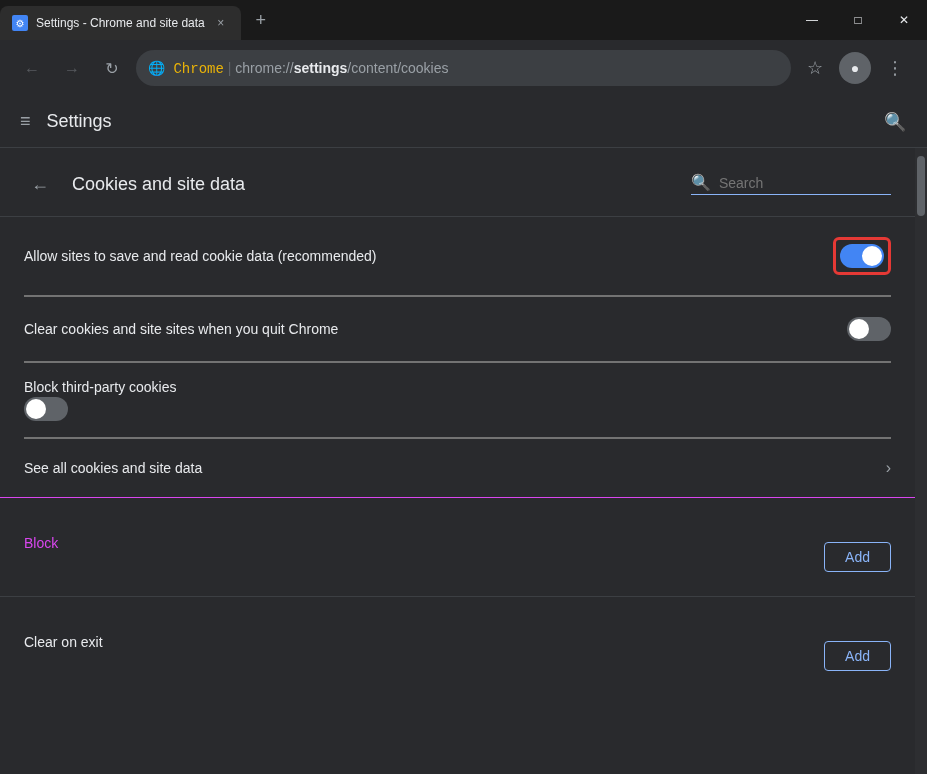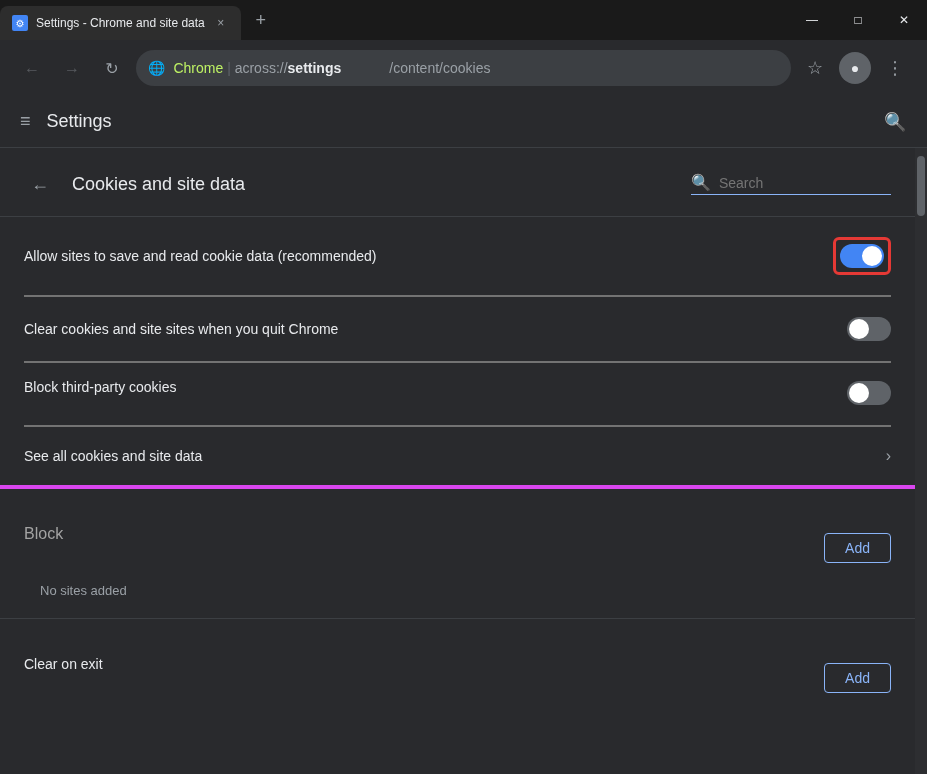--- a/index.html
+++ b/index.html
@@ -237,20 +237,21 @@
       display: flex;
       align-items: center;
       justify-content: space-between;
       padding: 20px 0;
       border-bottom: 2px solid #737373;
       min-height: 64px;
     }
     .setting-row-multi {
       align-items: flex-start;
       padding: 16px 0;
+      flex-direction: column;
     }
     .setting-label {
       font-size: 14px;
       color: #e8eaed;
       flex: 1;
       padding-right: 16px;
     }
     .setting-sublabel {
       font-size: 13px;
       color: #9aa0a6;
@@ -290,43 +291,43 @@
       align-items: center;
       justify-content: center;
     }
 
     
     .see-all-row {
       display: flex;
       align-items: center;
       justify-content: space-between;
       padding: 20px 24px;
-      border-bottom: 4px solid #d946ef;
+      border-bottom: 1px solid #d946ef;
       cursor: pointer;
     }
     .see-all-label {
       font-size: 14px;
       color: #e8eaed;
     }
     .chevron-right { color: #9aa0a6; font-size: 16px; }
 
     
     .block-section {
       padding: 16px 24px;
       border-bottom: 1px solid #3c3f43;
     }
     .block-header {
       display: flex;
       align-items: center;
       justify-content: space-between;
       margin-bottom: 8px;
     }
     .block-label {
-      font-size: 16px;
-      color: #a3a3a3;
+      font-size: 14px;
+      color: #d946ef;
     }
     .add-btn {
       background: transparent;
       border: 1px solid #8ab4f8;
       color: #8ab4f8;
       border-radius: 4px;
       padding: 6px 20px;
       font-size: 14px;
       cursor: pointer;
       margin-top: 28px;
@@ -372,23 +373,23 @@
   </div>
 </div>
 
 <div class="addressbar">
   <div class="nav-btn disabled">←</div>
   <div class="nav-btn disabled">→</div>
   <div class="nav-btn">↻</div>
   <div class="omnibox">
     <span class="omnibox-icon">🌐</span>
     <span class="omnibox-text">
-      <span style="color:#bef264;">Chrome</span>
+      <span style="color:#eab308;font-family:Liberation Mono, monospace;">Chrome</span>
       <span style="color:#5f6368;"> | </span>
-      <span style="color:#9aa0a6;">across://</span><span style="color:#e8eaed;font-weight:bold;">settings</span><span style="color:#9aa0a6;margin-left:48px;">/content/cookies</span>
+      <span style="color:#9aa0a6;">chrome://</span><span style="color:#e8eaed;font-weight:bold;">settings</span><span style="color:#9aa0a6;">/content/cookies</span>
     </span>
   </div>
   <div class="bookmark-btn">☆</div>
   <div class="profile-btn">●</div>
   <div class="menu-btn">⋮</div>
 </div>
 
 <div class="settings-header">
   <span class="settings-menu-icon">≡</span>
   <span class="settings-title">Settings</span>
@@ -441,21 +442,20 @@
     <div class="see-all-row">
       <span class="see-all-label">See all cookies and site data</span>
       <span class="chevron-right">›</span>
     </div>
 
     <div class="block-section">
       <div class="block-header">
         <span class="block-label">Block</span>
         <button class="add-btn">Add</button>
       </div>
-      <div class="no-sites">No sites added</div>
     </div>
 
     <div class="clear-section">
       <div class="clear-header">
         <span class="clear-label">Clear on exit</span>
         <button class="add-btn">Add</button>
       </div>
     </div>
 
   </div>

